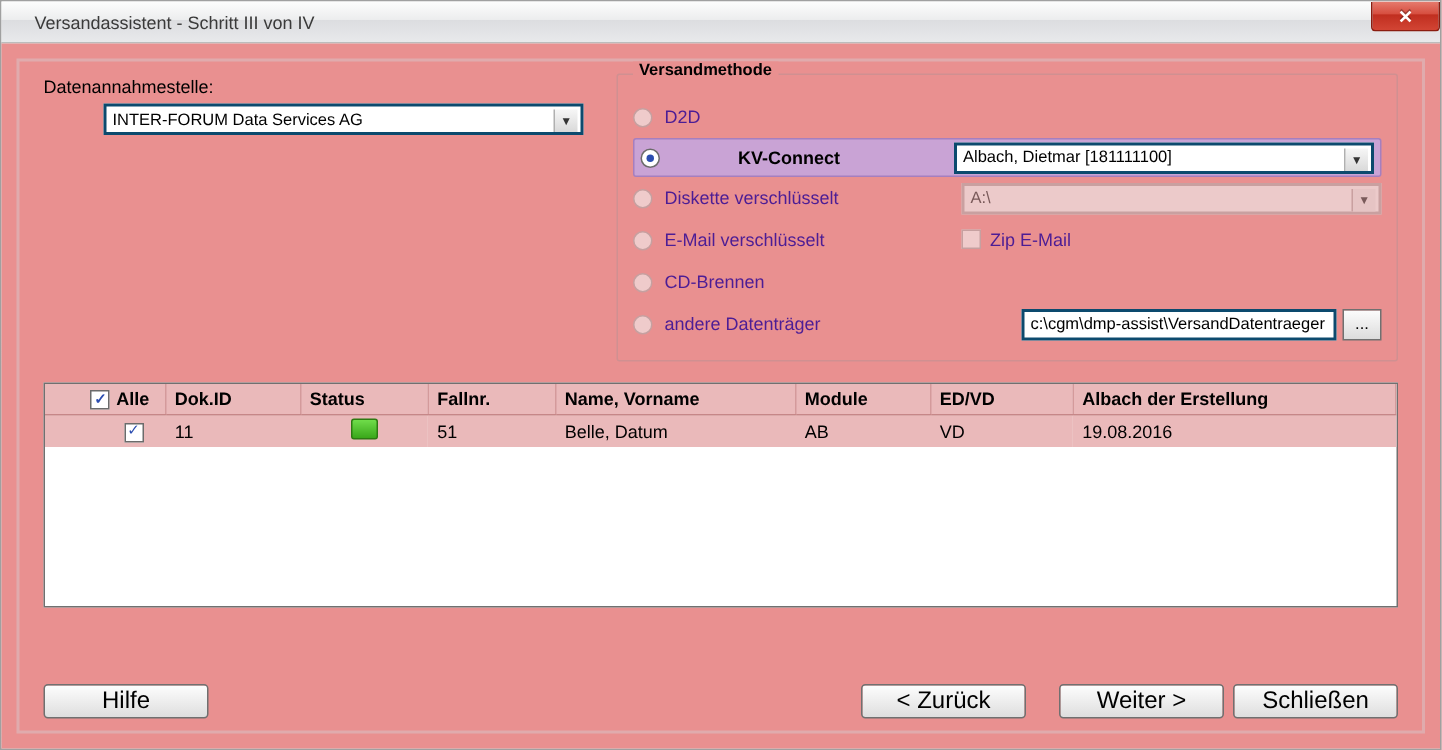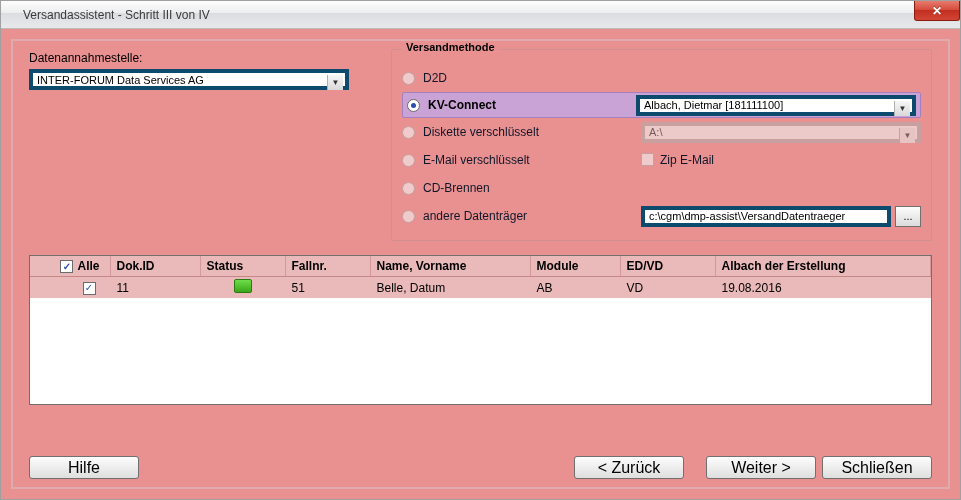--- a/index.html
+++ b/index.html
@@ -76,28 +76,29 @@
     flex: 0 0 340px;
     padding-top: 2px;
   }
   .left-col .lbl {
     color: #000;
     font-size: 12px;
     margin-bottom: 4px;
   }
   .combo, .textfield {
     background: #fff;
-    border: 4px solid #0c4a6e;
+    border: 2px solid #0c4a6e;
     height: 21px;
     font-size: 11px;
     color: #000;
     display: flex;
     align-items: center;
     padding: 0 4px;
     position: relative;
+    margin-left: 40px;
   }
   .combo .arrow {
     position: absolute;
     right: 2px;
     top: 2px;
     width: 16px;
     height: 15px;
     background: linear-gradient(to bottom, #f6f6f6, #d9d9d9);
     border-left: 1px solid #b0b0b0;
     display: flex;
@@ -146,22 +147,22 @@
     align-items: center;
     justify-content: center;
     flex-shrink: 0;
   }
   .radio.disabled { border-color:#c6a0a0; background:#efcbcb; }
   .radio.selected::after {
     content: "";
     width: 5px; height: 5px; border-radius: 50%;
     background: #2b4db0;
   }
-  .radio-label { color: #0f172a; font-size: 12px; }
-  .radio-label.active { color: #000; font-weight: bold; }
+  .radio-label { color: #4c1d95; font-size: 12px; }
+  .radio-label.active { color: #000; font-weight: bold; margin-left: 44px; }
   .radio-row.highlight {
     background: #c9a3d5;
     border: 1px solid #a57fbf;
     border-radius: 2px;
     padding: 0 4px;
     height: 26px;
   }
   .right-field { flex: 0 0 280px; margin-left: auto; }
   .checkbox {
     width: 13px; height: 13px; border: 1px solid #c6a0a0; background:#efcbcb;

